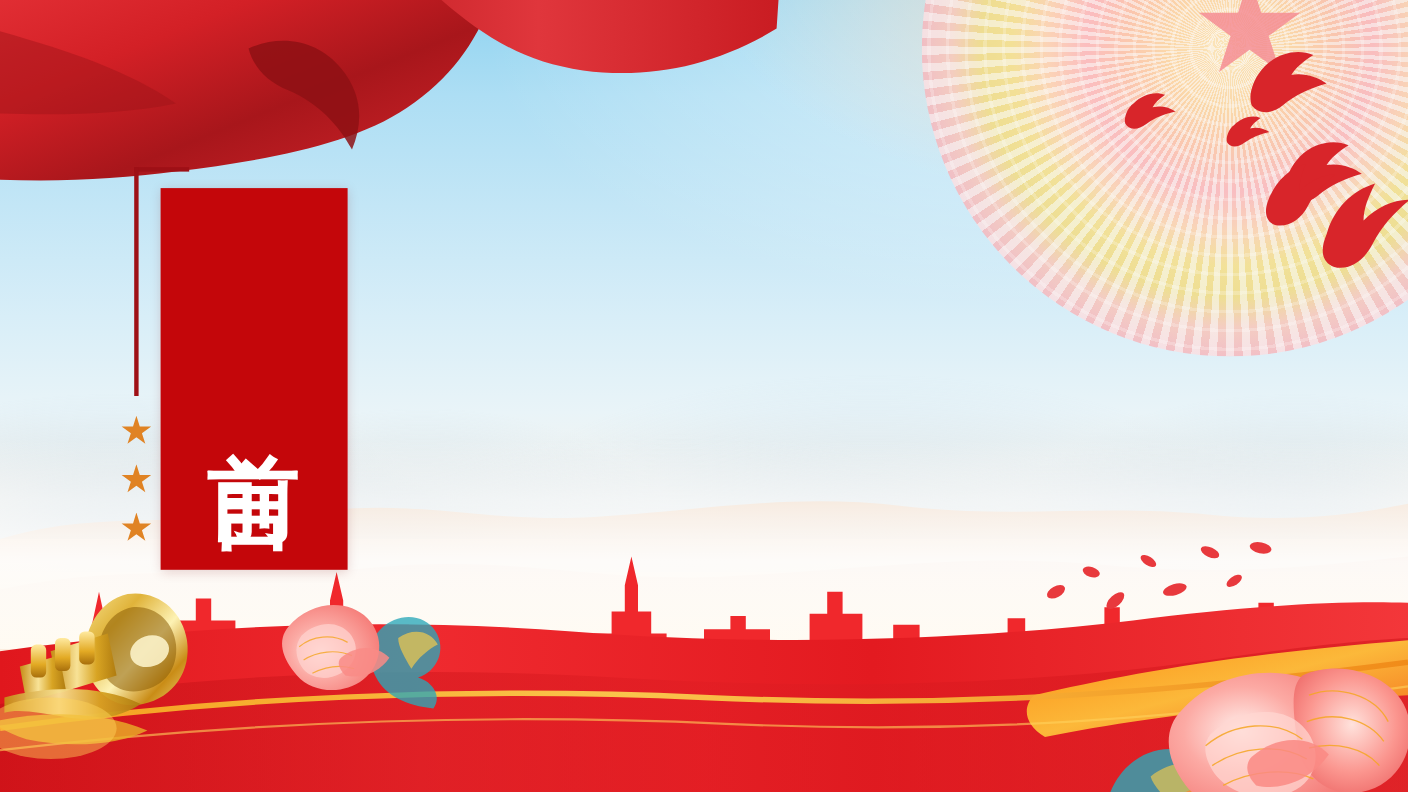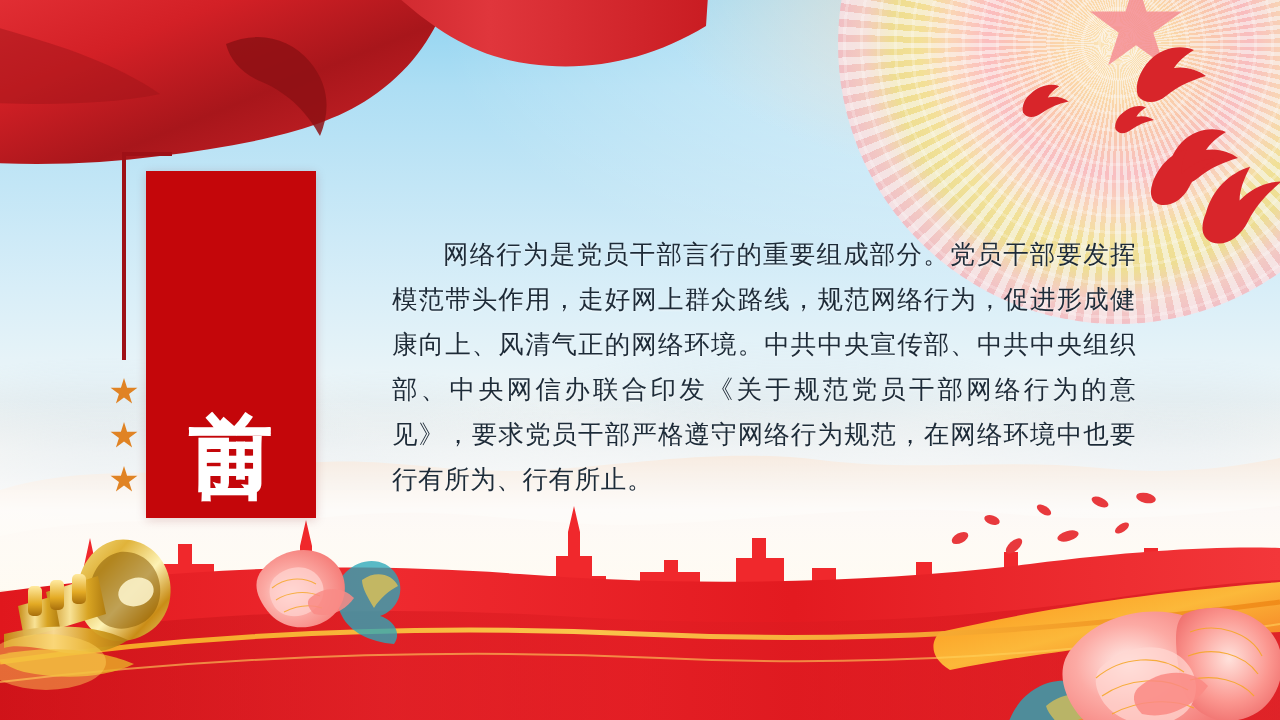--- a/index.html
+++ b/index.html
@@ -396,15 +396,14 @@
   <div class="title-card">
     <div class="t">前言</div>
   </div>
 
   <div class="stars">
     <div class="star"></div>
     <div class="star"></div>
     <div class="star"></div>
   </div>
 
-  <div class="body-text">网络行为是党员干部言行的重要组成部分。党员干部要发挥模范带头作用，走好网上群众路线，规范网络行为，促进形成健康向上、风清气正的网络环境。中共中央宣传部、中共中央组织部、中央网信办联合印发《关于规范党员干部网络行为的意见》，要求党员干部严格遵守网络行为规范，在网络环境中也要行有所为、行有所止。</div>
 
 </div>
 
 </body></html>

